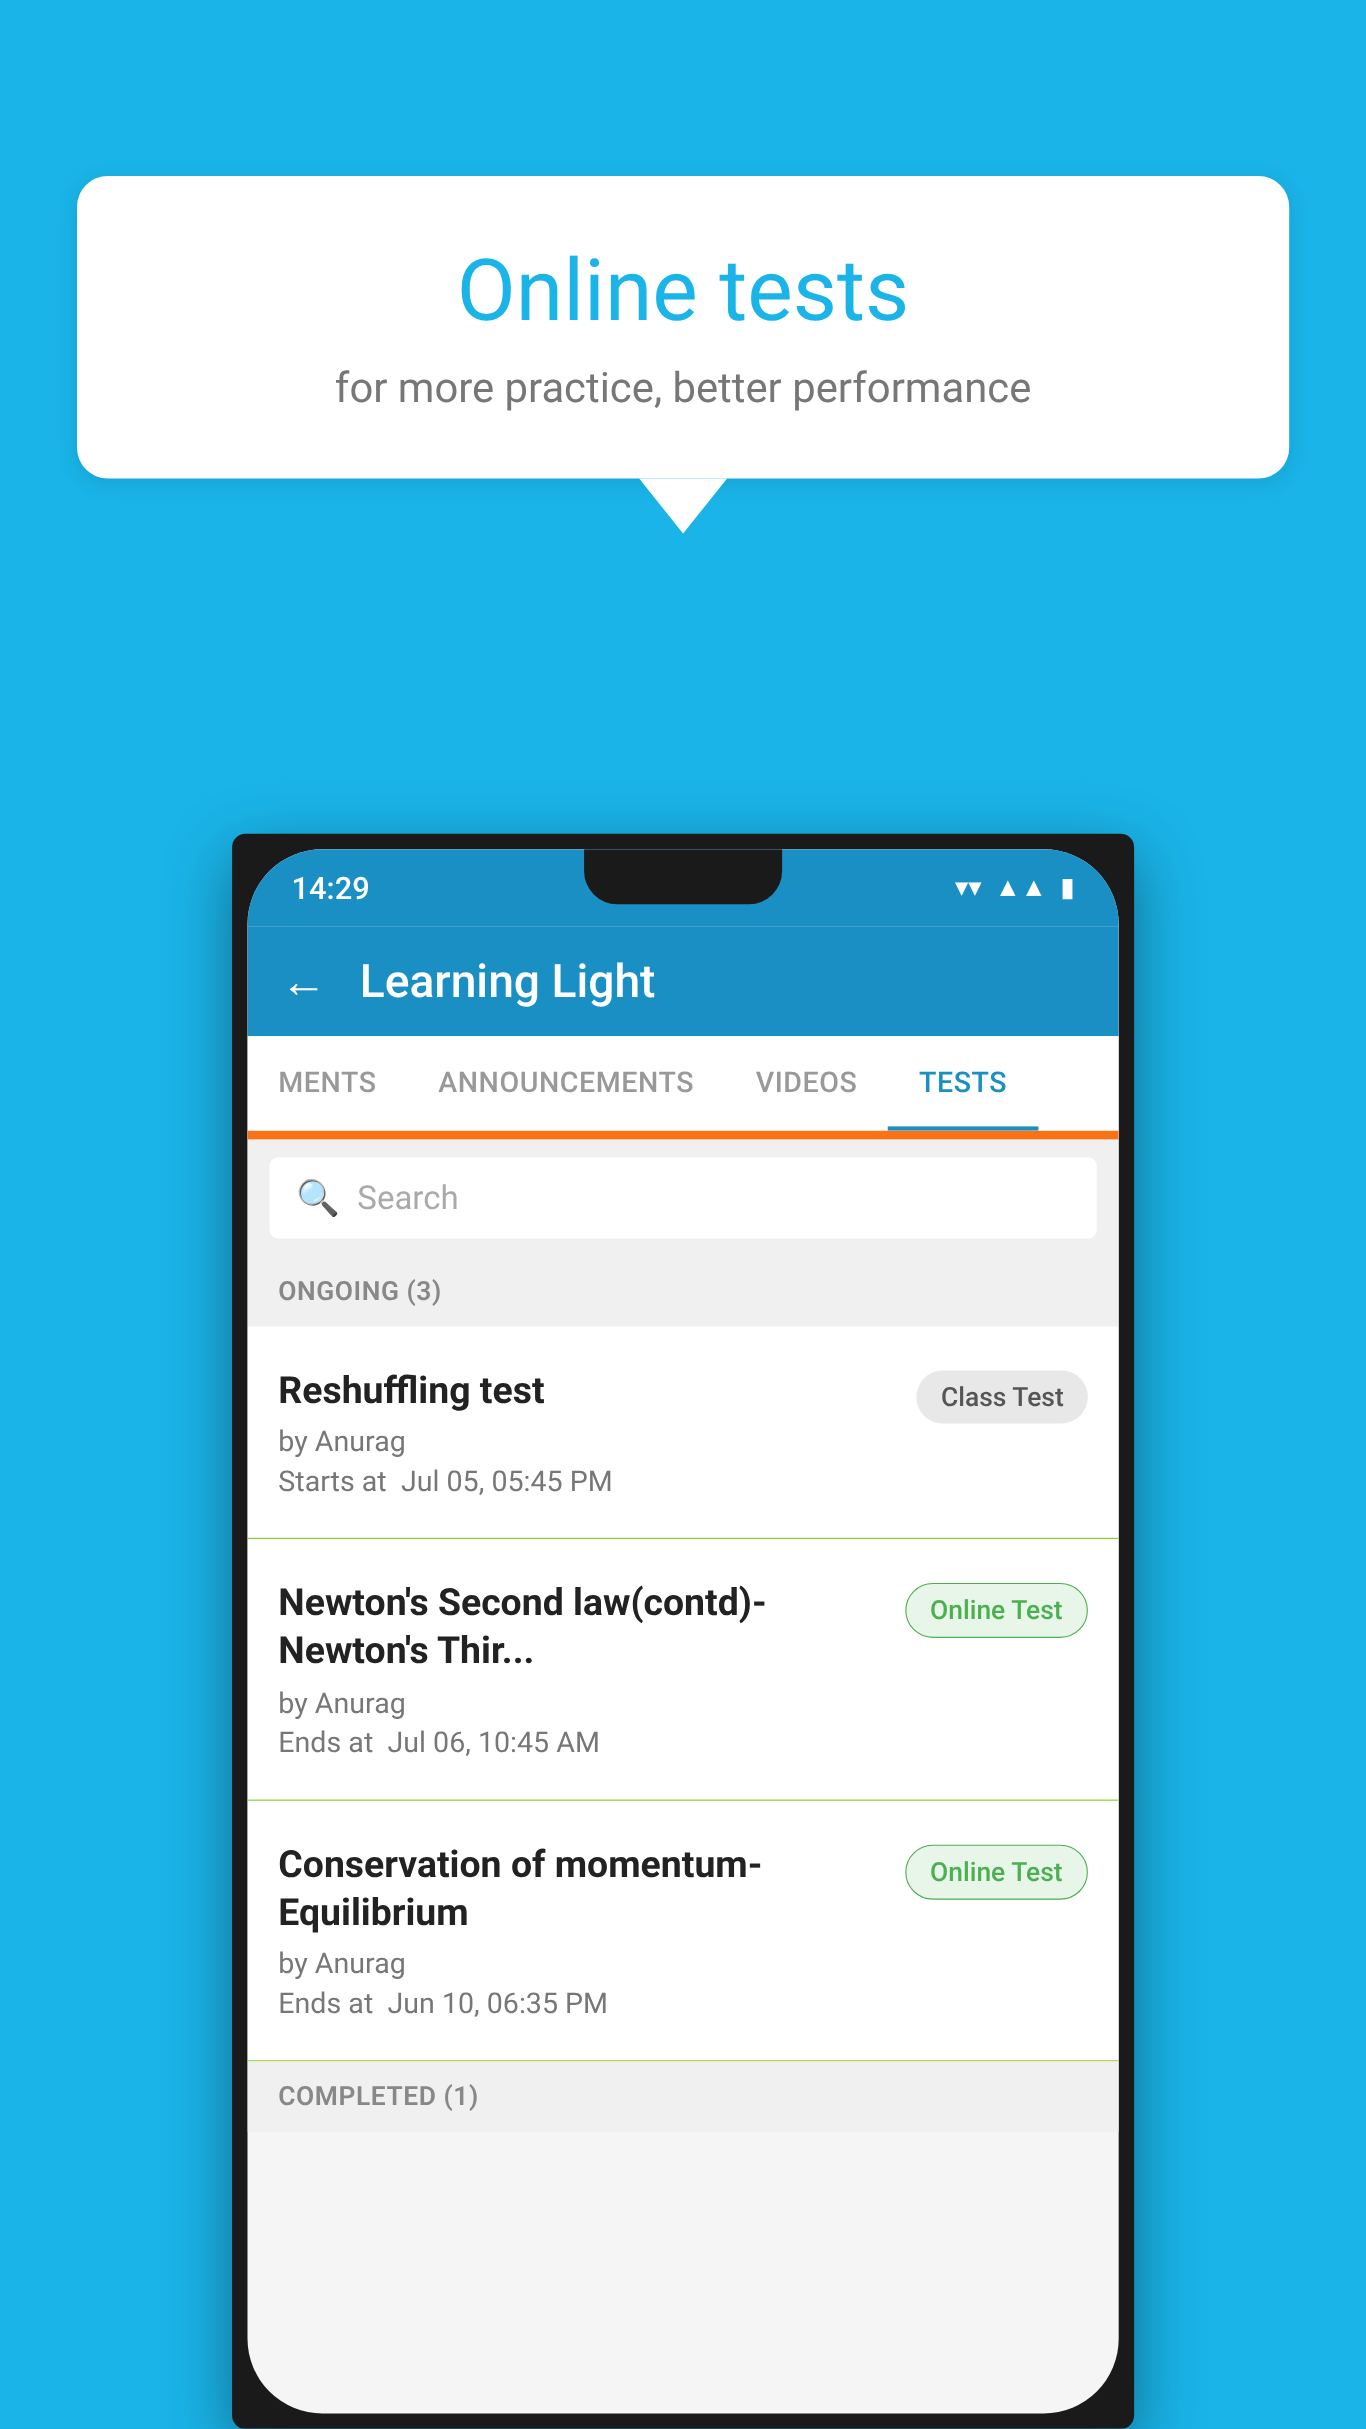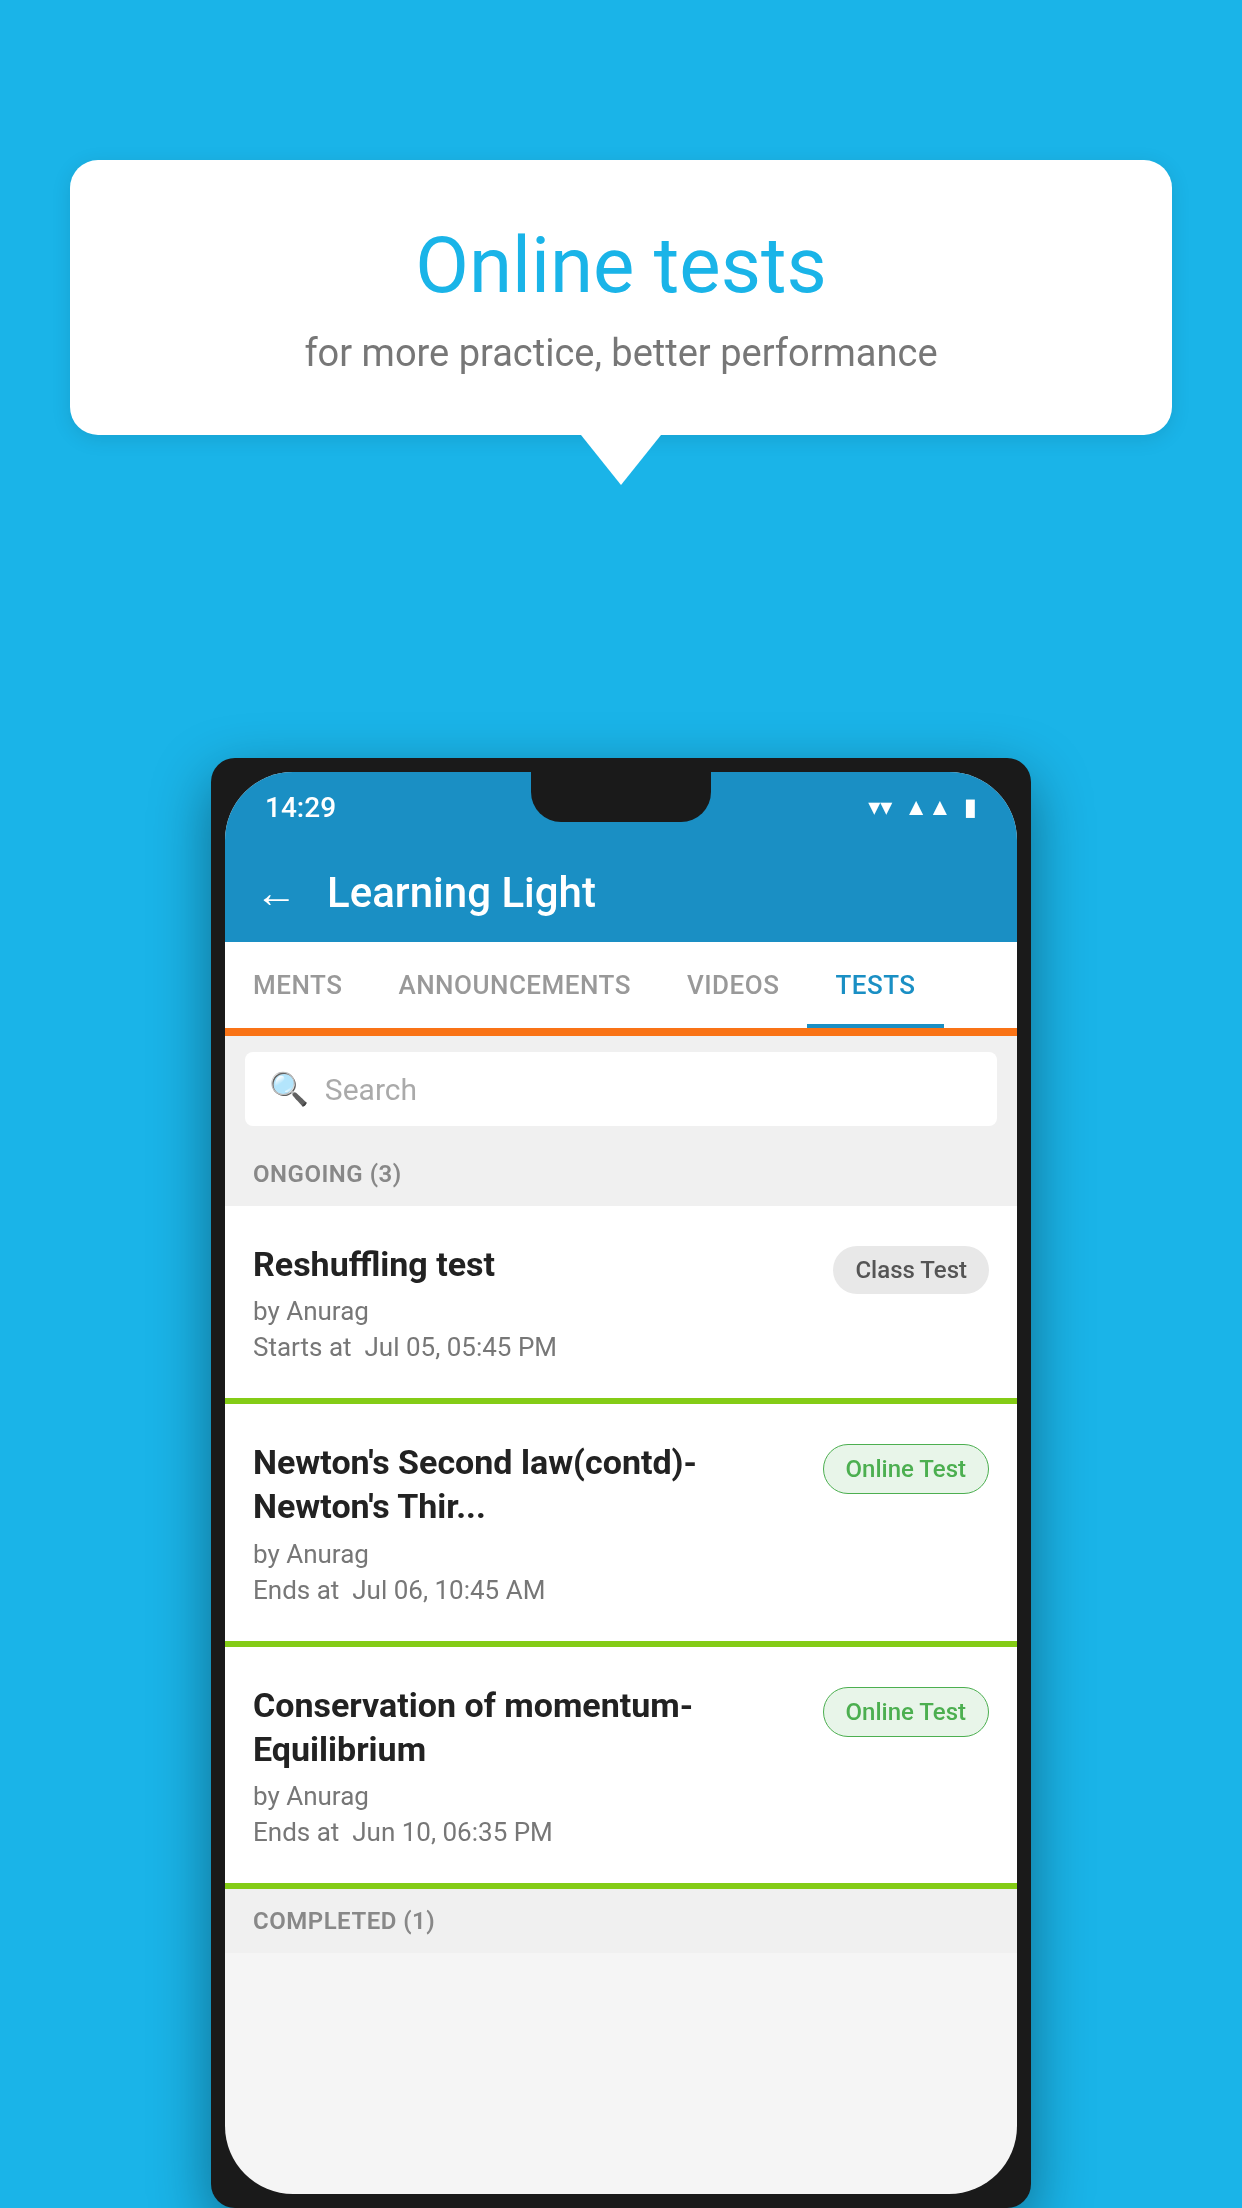--- a/index.html
+++ b/index.html
@@ -61,21 +61,21 @@
       left: 50%;
       transform: translateX(-50%);
       width: 820px;
       height: 1450px;
     }
 
     .phone-outer {
       width: 820px;
       height: 1450px;
       background: #1a1a1a;
-      border-radius: 24px;
+      border-radius: 12px;
       position: relative;
       box-shadow: 0 20px 60px rgba(0,0,0,0.4);
       overflow: hidden;
     }
 
     
     .phone-outer::before {
       content: '';
       position: absolute;
       left: -12px;
@@ -243,21 +243,21 @@
       letter-spacing: 0.5px;
     }
 
     
     .test-list {
       background: white;
     }
 
     .test-item {
       padding: 36px 28px;
-      border-bottom: 6px solid #84cc16;
+      border-bottom: 1px solid #84cc16;
       display: flex;
       justify-content: space-between;
       align-items: flex-start;
     }
 
     .test-info {
       flex: 1;
       margin-right: 20px;
     }
 

